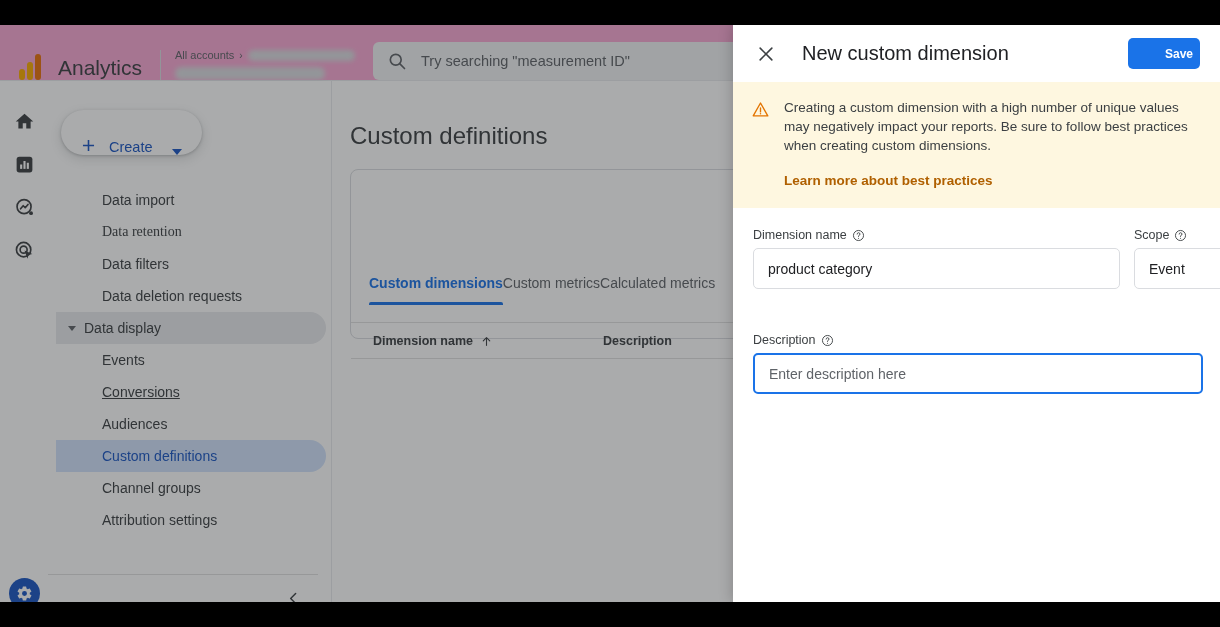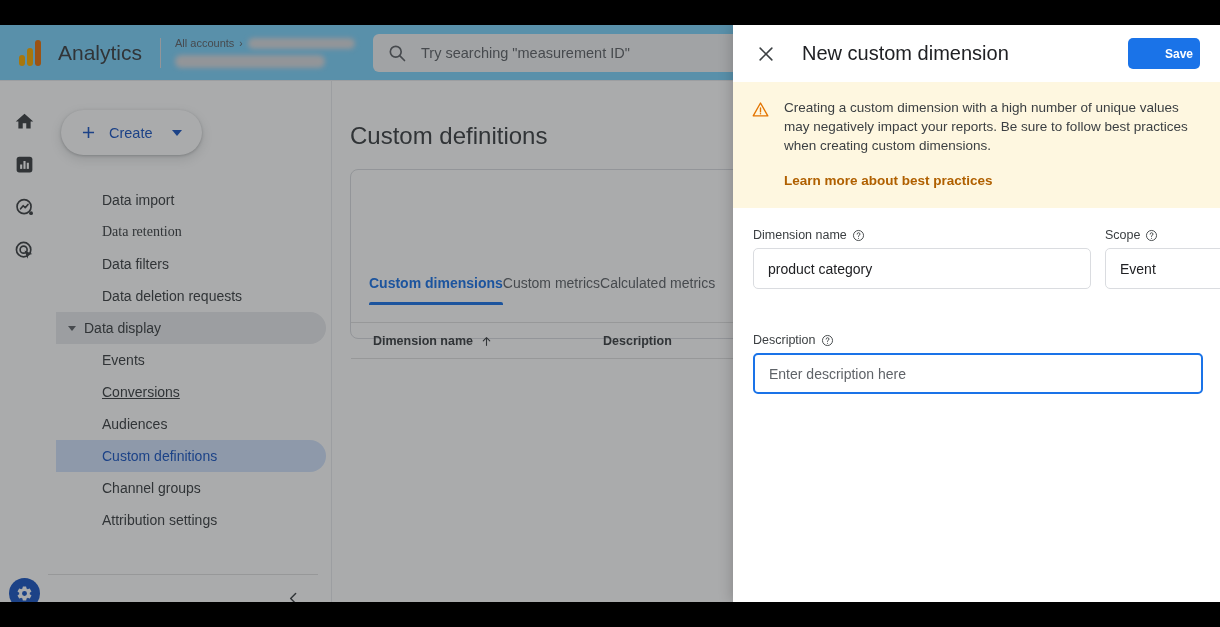--- a/index.html
+++ b/index.html
@@ -19,21 +19,21 @@
 
   
   #app {
     position: absolute; left:0; top:25px; width:1220px; height:577px;
     background: #ffffff; overflow: hidden;
   }
 
   
   .appbar {
     position:absolute; left:0; top:0; width:1220px; height:56px;
-    background:#7dd3fc; display:flex; align-items:center;
+    background:#f9a8d4; display:flex; align-items:flex-end;
     border-bottom: 1px solid #e8eaed;
   }
   .ga-logo { width:40px; margin-left:10px; display:flex; align-items:flex-end; justify-content:center; height:26px; gap:2px;}
   .ga-bar { width:6px; border-radius:3px; }
   .ga-b1 { height:11px; background:#f9ab00; }
   .ga-b2 { height:18px; background:#f9ab00; }
   .ga-b3 { height:26px; background:#e8710a; }
   .brand { font-size:21px; color:#3c4043; margin-left:8px; letter-spacing:0; }
   .appbar-divider { width:1px; height:30px; background:#dadce0; margin:0 14px 0 18px; }
   .acct { display:flex; flex-direction:column; gap:6px; width:180px; }
@@ -61,21 +61,21 @@
   }
 
   
   .nav {
     position:absolute; left:48px; top:56px; width:284px; height:521px; background:#fff;
     border-right:1px solid #e8eaed;
   }
   .create-btn {
     position:absolute; left:13px; top:29px; width:141px; height:45px; border-radius:23px;
     background:#fff; box-shadow:0 1px 3px rgba(60,64,67,.30), 0 4px 8px 3px rgba(60,64,67,.10);
-    display:flex; align-items:center; gap:11px; padding-left:18px;
+    display:flex; align-items:flex-end; gap:11px; padding-left:18px;
     color:#1a56c4; font-size:14.5px;
   }
   .nav-list { position:absolute; left:8px; top:103px; width:284px; height:390px; overflow:hidden; }
   .nav-item {
     height:32px; margin:0 14px 0 0; border-radius:0 16px 16px 0;
     display:flex; align-items:center; font-size:14px; color:#3c4043;
     padding-left:46px; position:relative;
   }
   .nav-item.sub { padding-left:46px; }
   .nav-item.group { padding-left:28px; }
@@ -154,21 +154,21 @@
   }
   .help-icon { display:inline-flex; }
   .row2 { display:flex; gap:14px; }
   .tf {
     height:41px; border:1px solid #dadce0; border-radius:5px;
     display:flex; align-items:center; padding:0 14px; font-size:14px; color:#202124;
     background:#fff;
   }
   .tf.focused { border:2px solid #1a73e8; }
   .tf .placeholder { color:#5f6368; }
-  .w-dim { width:338px; }
+  .w-dim { width:367px; }
   .w-scope { width:175px; }
   .w-desc { width:450px; }
   .w-param { width:338px; position:relative; }
   .sel-caret {
     position:absolute; right:13px; top:17px; width:0;height:0;
     border-left:5px solid transparent;border-right:5px solid transparent;border-top:6px solid #5f6368;
   }
   .blk-desc { margin-top:44px; }
   .blk-param { margin-top:24px; }
 </style>

